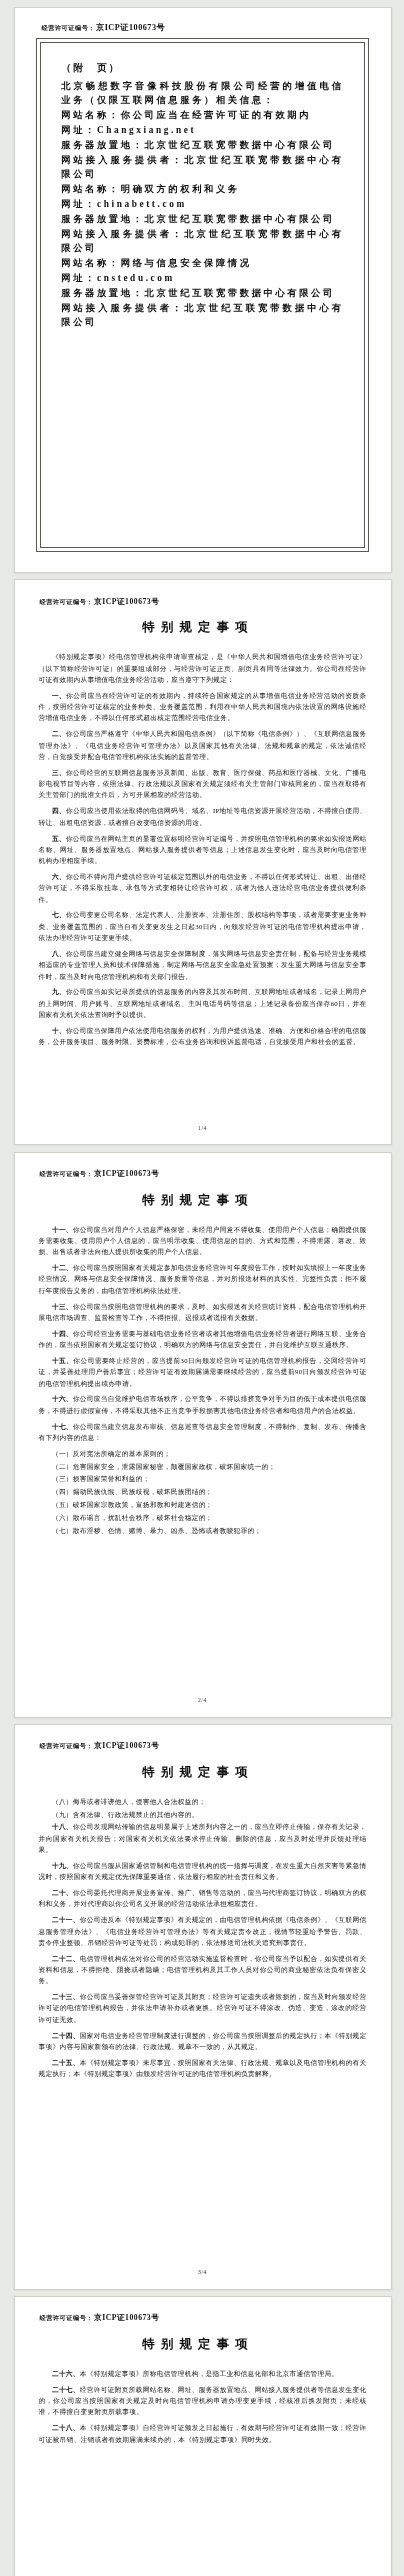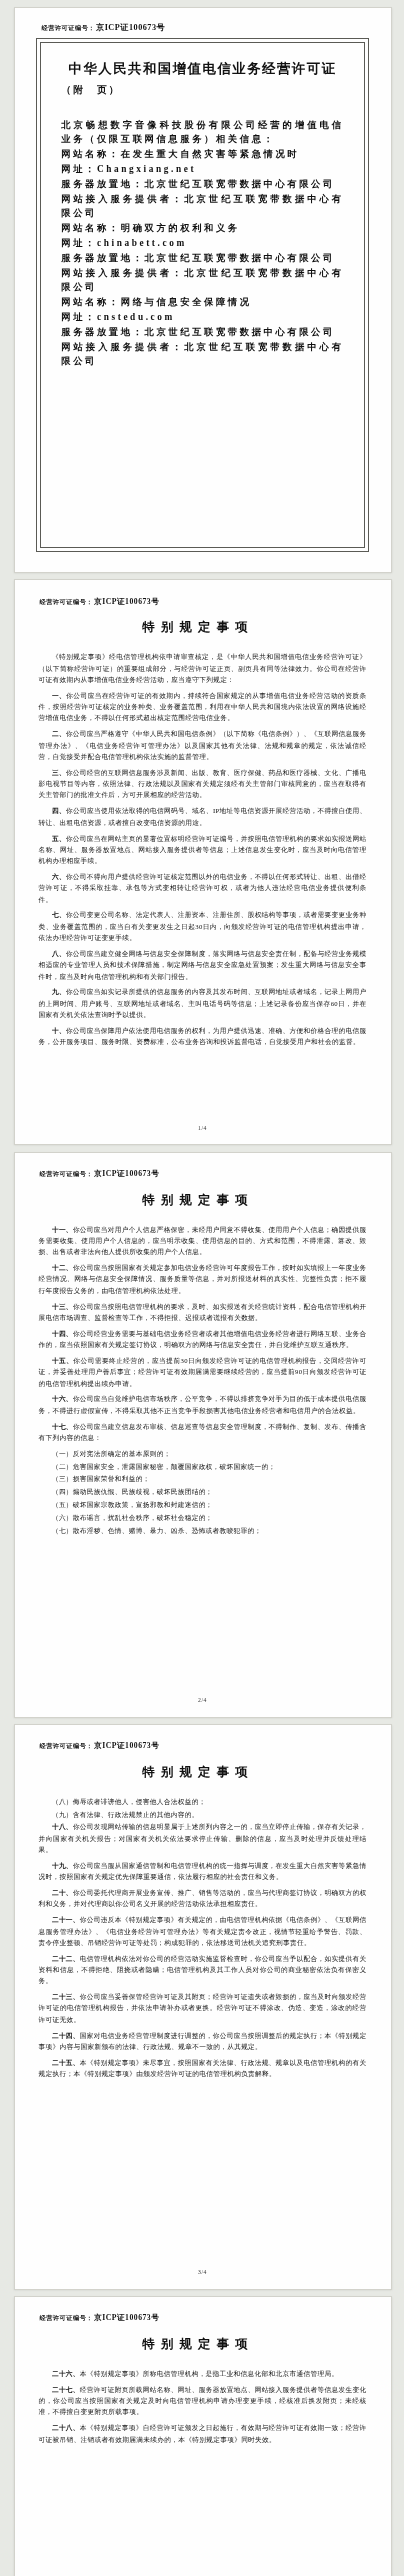--- a/index.html
+++ b/index.html
@@ -22,21 +22,21 @@
   
   .cert-no { position:absolute; top:13.4px; left:27px; font-weight:bold; font-size:6.2px; letter-spacing:0.5px; }
   .cert-no .num { font-size:8.2px; margin-left:1px; }
   .cert-frame {
     position:absolute; top:30px; left:21.6px; right:21.6px; bottom:20.6px;
     border:0.5px solid #5a5a55; padding:2.6px;
   }
   .cert-frame-inner { width:100%; height:100%; border:1px solid #5a5a55; padding:13.4px 20.6px; }
   .cert-title { text-align:center; font-size:13.4px; font-weight:bold; letter-spacing:1.5px; margin-top:4.1px; }
   .cert-sub { text-align:left; font-size:9.8px; font-weight:bold; letter-spacing:2.1px; margin-top:6.2px; }
-  .cert-body { margin-top:21px; font-size:9.3px; font-weight:bold; letter-spacing:2.6px; line-height:14px; }
+  .cert-body { margin-top:4px; font-size:9.3px; font-weight:bold; letter-spacing:2.6px; line-height:14px; }
   .cert-body p { margin-bottom:1px; text-align:justify; }
   
   .prov-head { position:absolute; top:16.5px; left:25px; font-weight:bold; font-size:6.2px; letter-spacing:0.5px; }
   .prov-head .num { font-size:7.7px; margin-left:1px; }
   .prov-title {
     position:absolute; top:39px; left:0; right:15px;
     text-align:center; font-size:12.4px; font-weight:bold; letter-spacing:6.2px; text-indent:6.2px;
   }
   .prov-body {
     position:absolute; top:71px; left:24px; right:24px;
@@ -54,25 +54,24 @@
 <body>
 
 <div class="canvas">
 
   <section class="page cert-page">
     <div class="cert-no">
       <span>经营许可证编号：</span><span class="num">京ICP证100673号</span>
     </div>
     <div class="cert-frame">
       <div class="cert-frame-inner">
-        <h1 class="cert-title">中华人民共和国增值电信业务经营许可证</h1>
         <div class="cert-sub">（附　页）</div>
         <div class="cert-body">
             <p>北京畅想数字音像科技股份有限公司经营的增值电信业务（仅限互联网信息服务）相关信息：</p>
-            <p>网站名称：在发生重大自然灾害等紧急情况时</p>
+            <p>网站名称：你公司应当在经营许可证的有效期内</p>
             <p>网址：Changxiang.net</p>
             <p>服务器放置地：北京世纪互联宽带数据中心有限公司</p>
             <p>网站接入服务提供者：北京世纪互联宽带数据中心有限公司</p>
             <p>网站名称：明确双方的权利和义务</p>
             <p>网址：chinabett.com</p>
             <p>服务器放置地：北京世纪互联宽带数据中心有限公司</p>
             <p>网站接入服务提供者：北京世纪互联宽带数据中心有限公司</p>
             <p>网站名称：网络与信息安全保障情况</p>
             <p>网址：cnstedu.com</p>
             <p>服务器放置地：北京世纪互联宽带数据中心有限公司</p>

